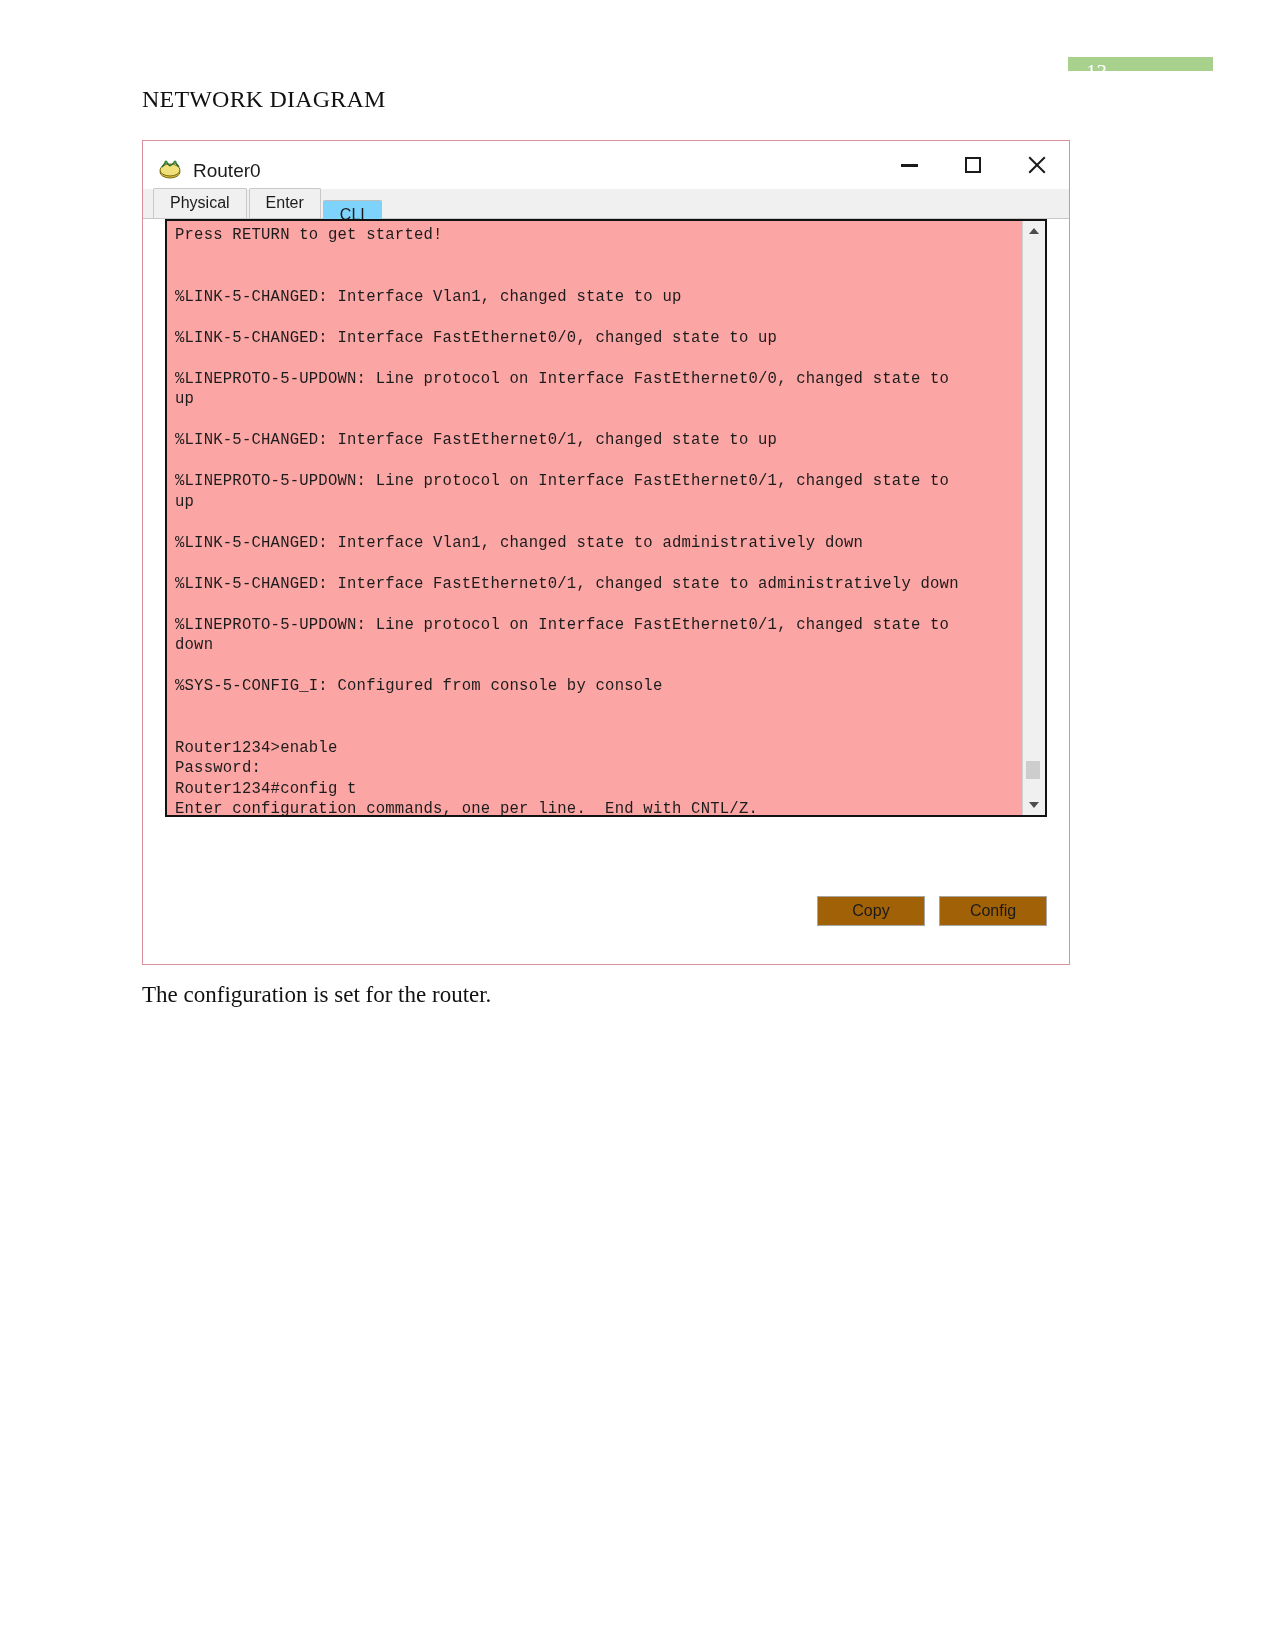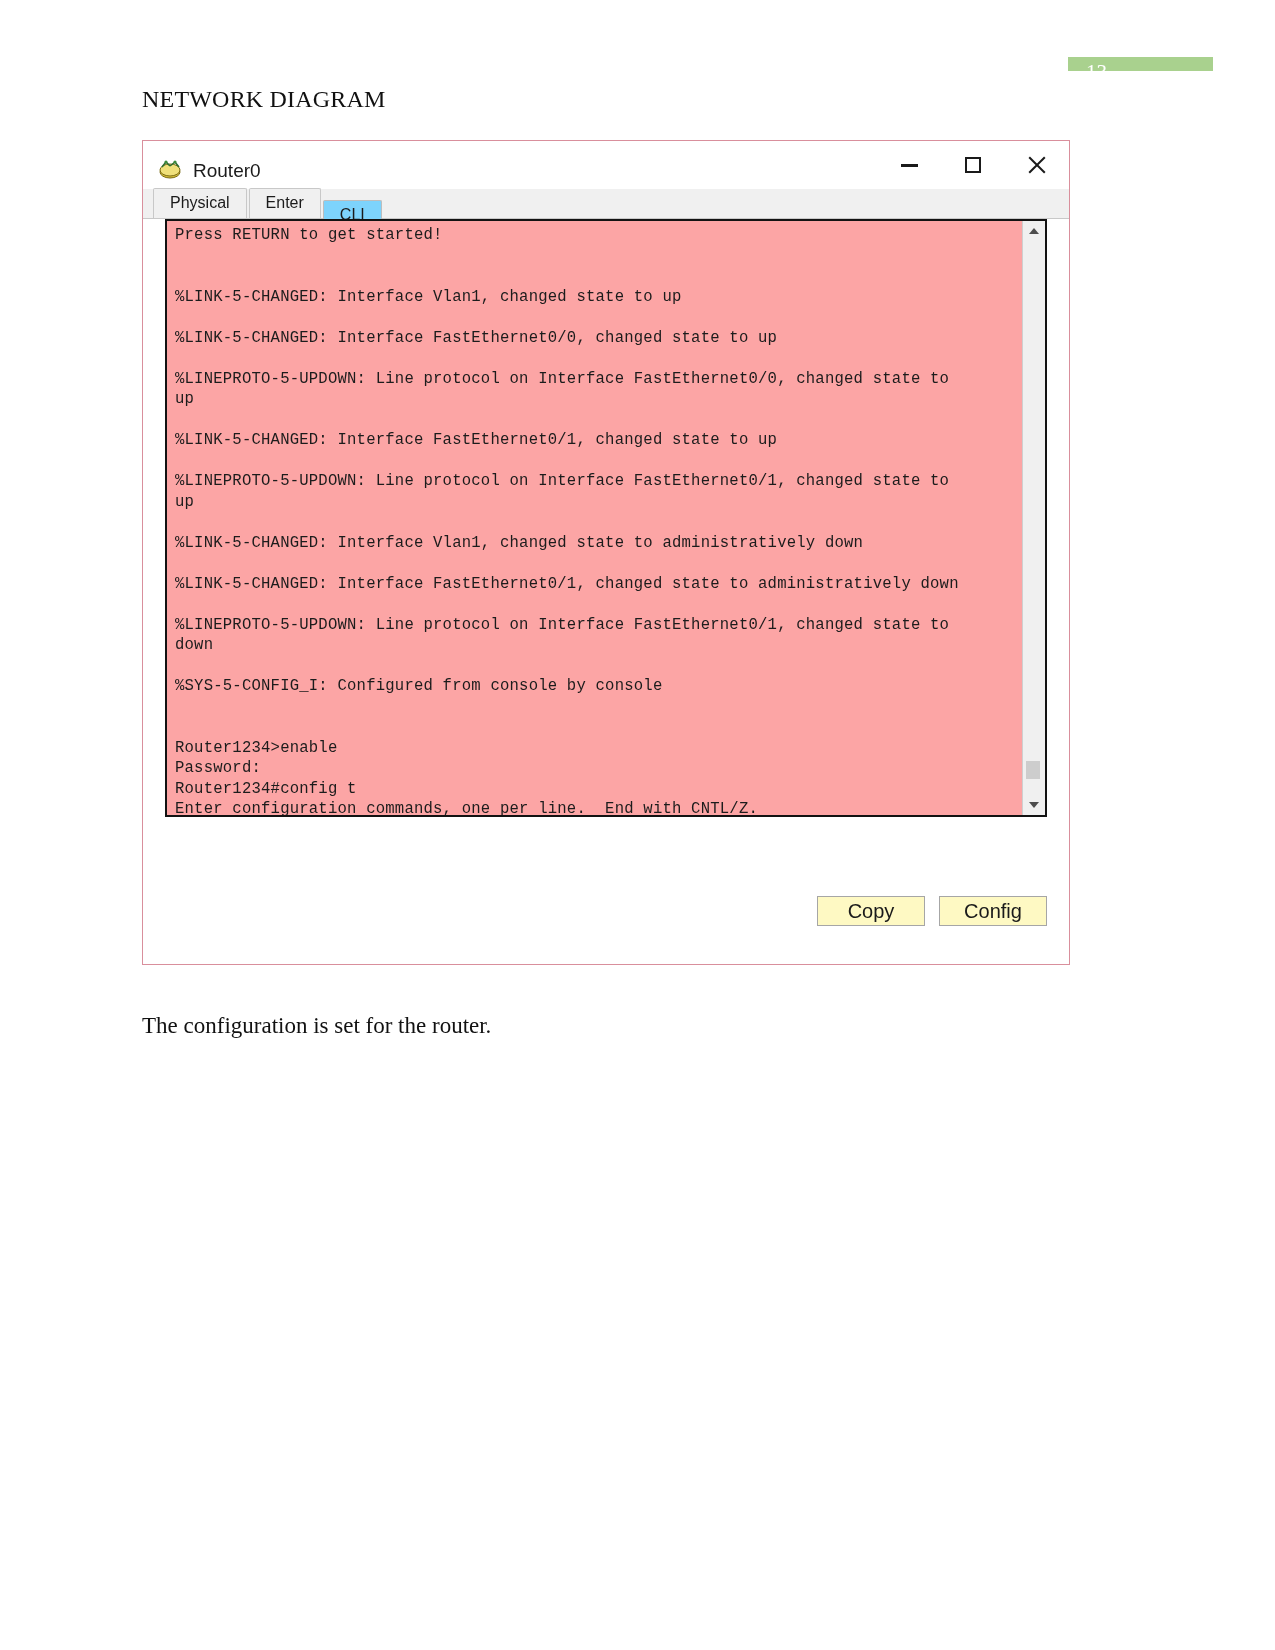--- a/index.html
+++ b/index.html
@@ -34,21 +34,21 @@
     position: absolute;
     top: 86px;
     left: 142px;
     font-family: "Liberation Serif", serif;
     font-size: 24px;
     color: #111111;
     letter-spacing: 0.2px;
   }
   .doc-caption {
     position: absolute;
-    top: 1013px;
+    top: 982px;
     left: 142px;
     font-family: "Liberation Serif", serif;
     font-size: 23px;
     color: #111111;
   }
 
   
   .app-window {
     position: absolute;
     left: 142px;
@@ -242,24 +242,24 @@
   .cli-footer {
     position: absolute;
     right: 22px;
     bottom: 38px;
     display: flex;
     gap: 14px;
   }
   .btn {
     width: 108px;
     height: 30px;
-    background: #fef9c3;
+    background: #a16207;
     border: 1px solid #a6a6a6;
     font-family: "Liberation Sans", sans-serif;
-    font-size: 20px;
+    font-size: 16px;
     color: #1a1a1a;
     cursor: default;
     line-height: 28px;
     text-align: center;
     box-sizing: border-box;
   }
 </style>
 </head>
 <body>
 

